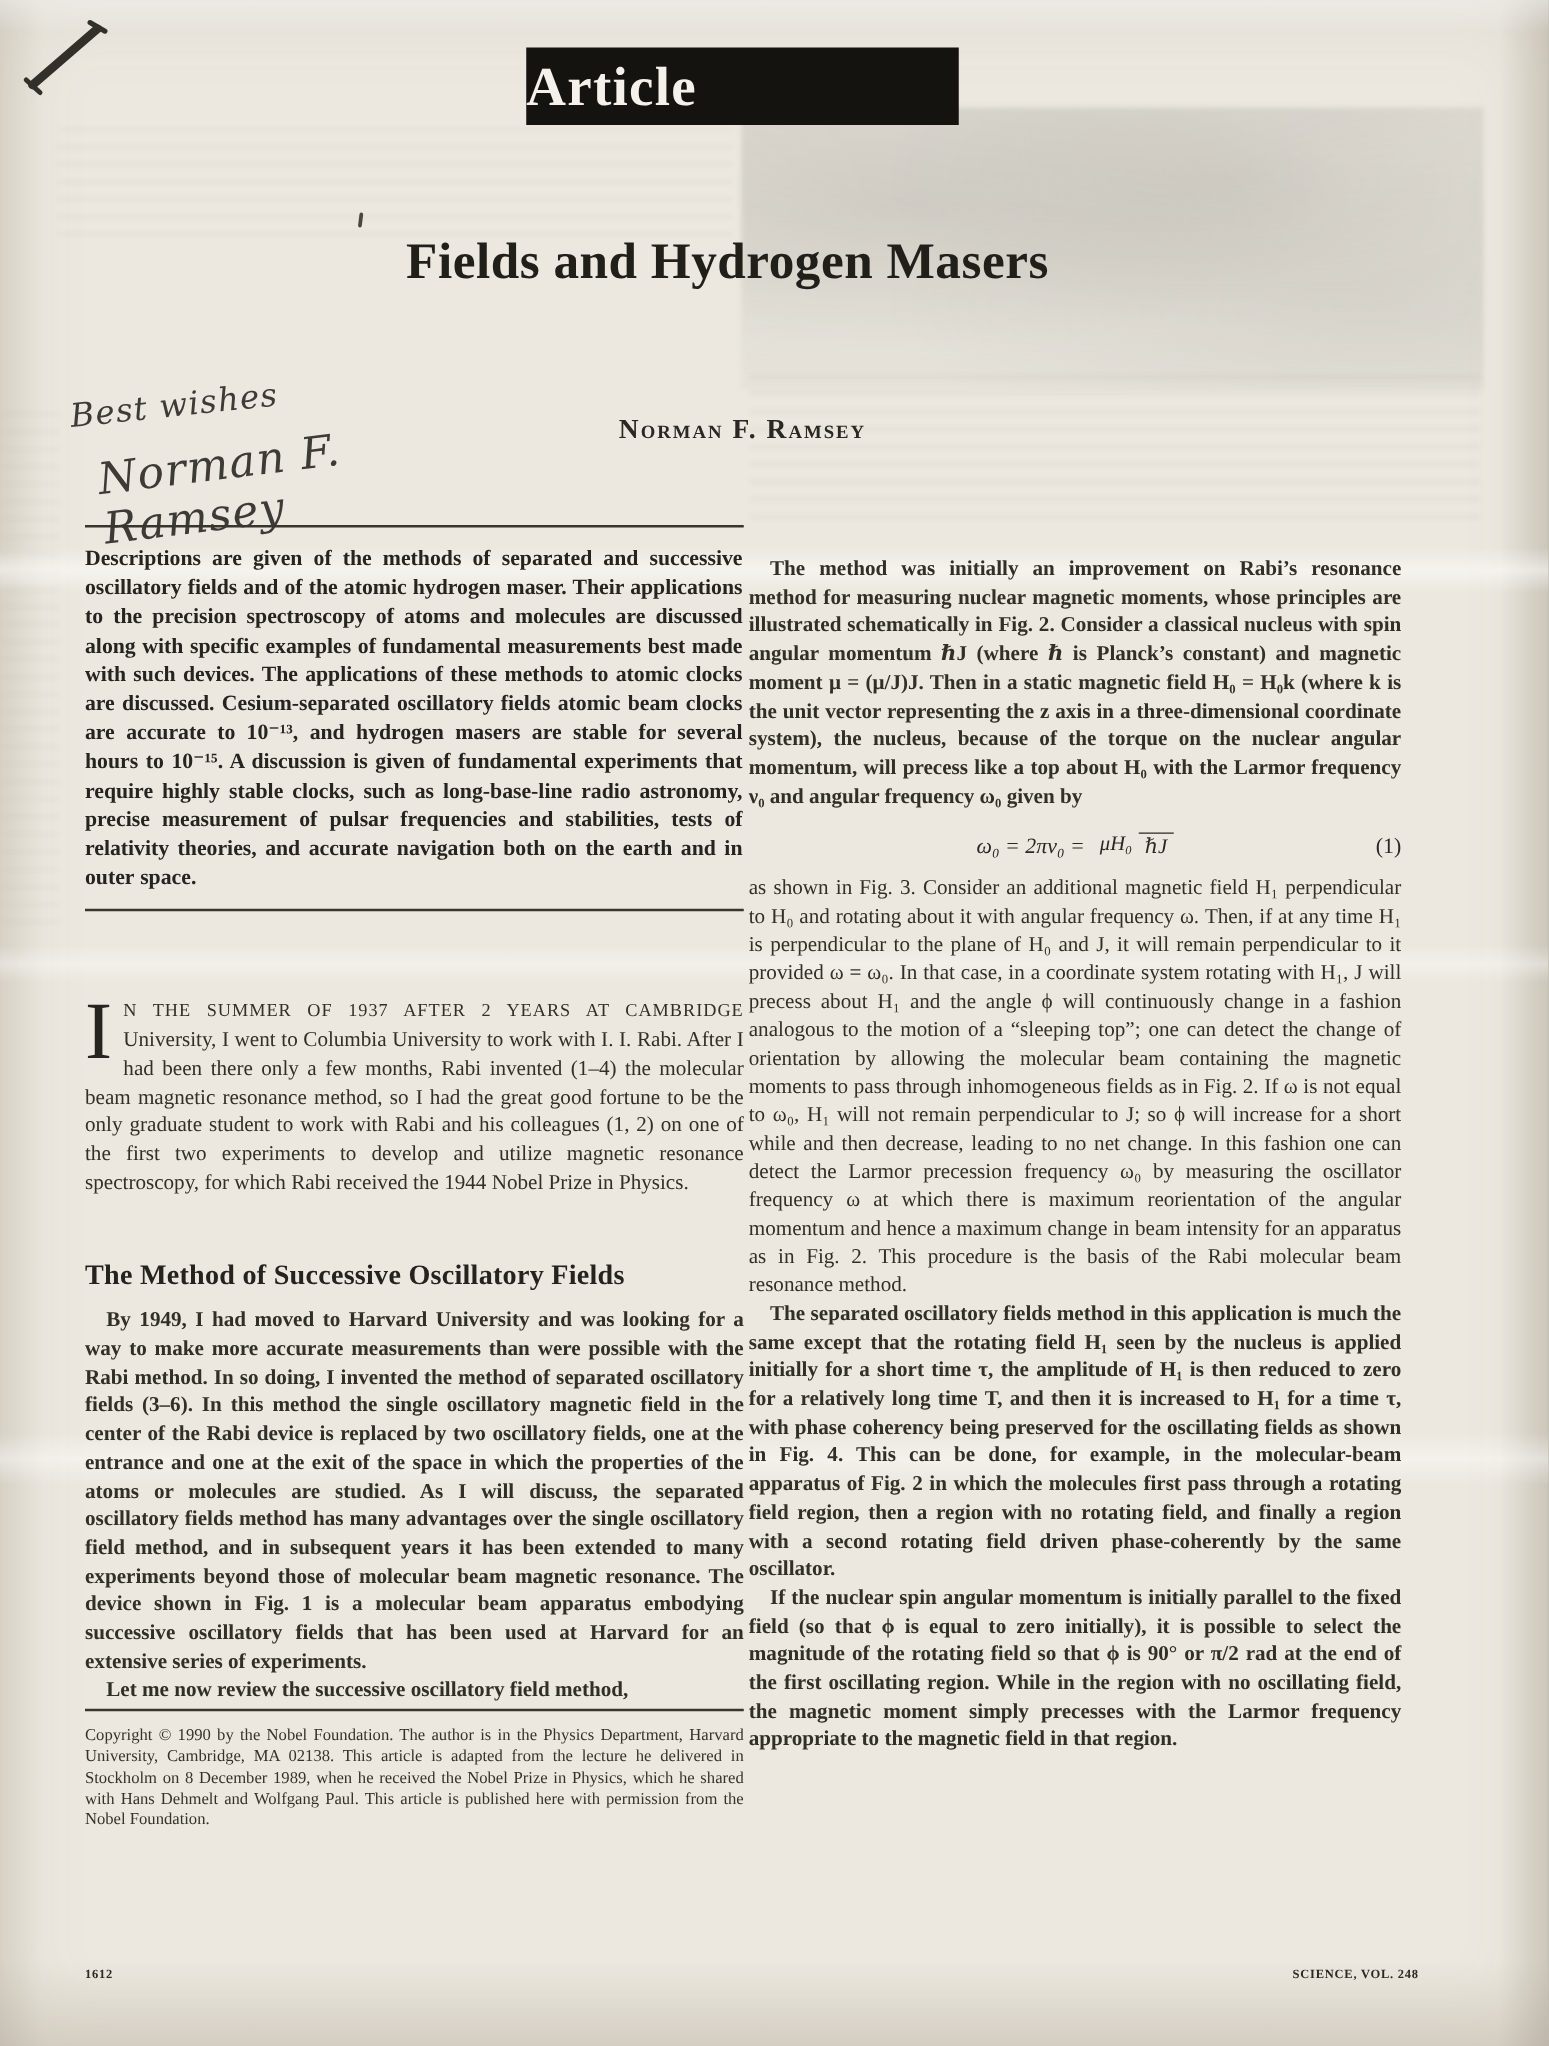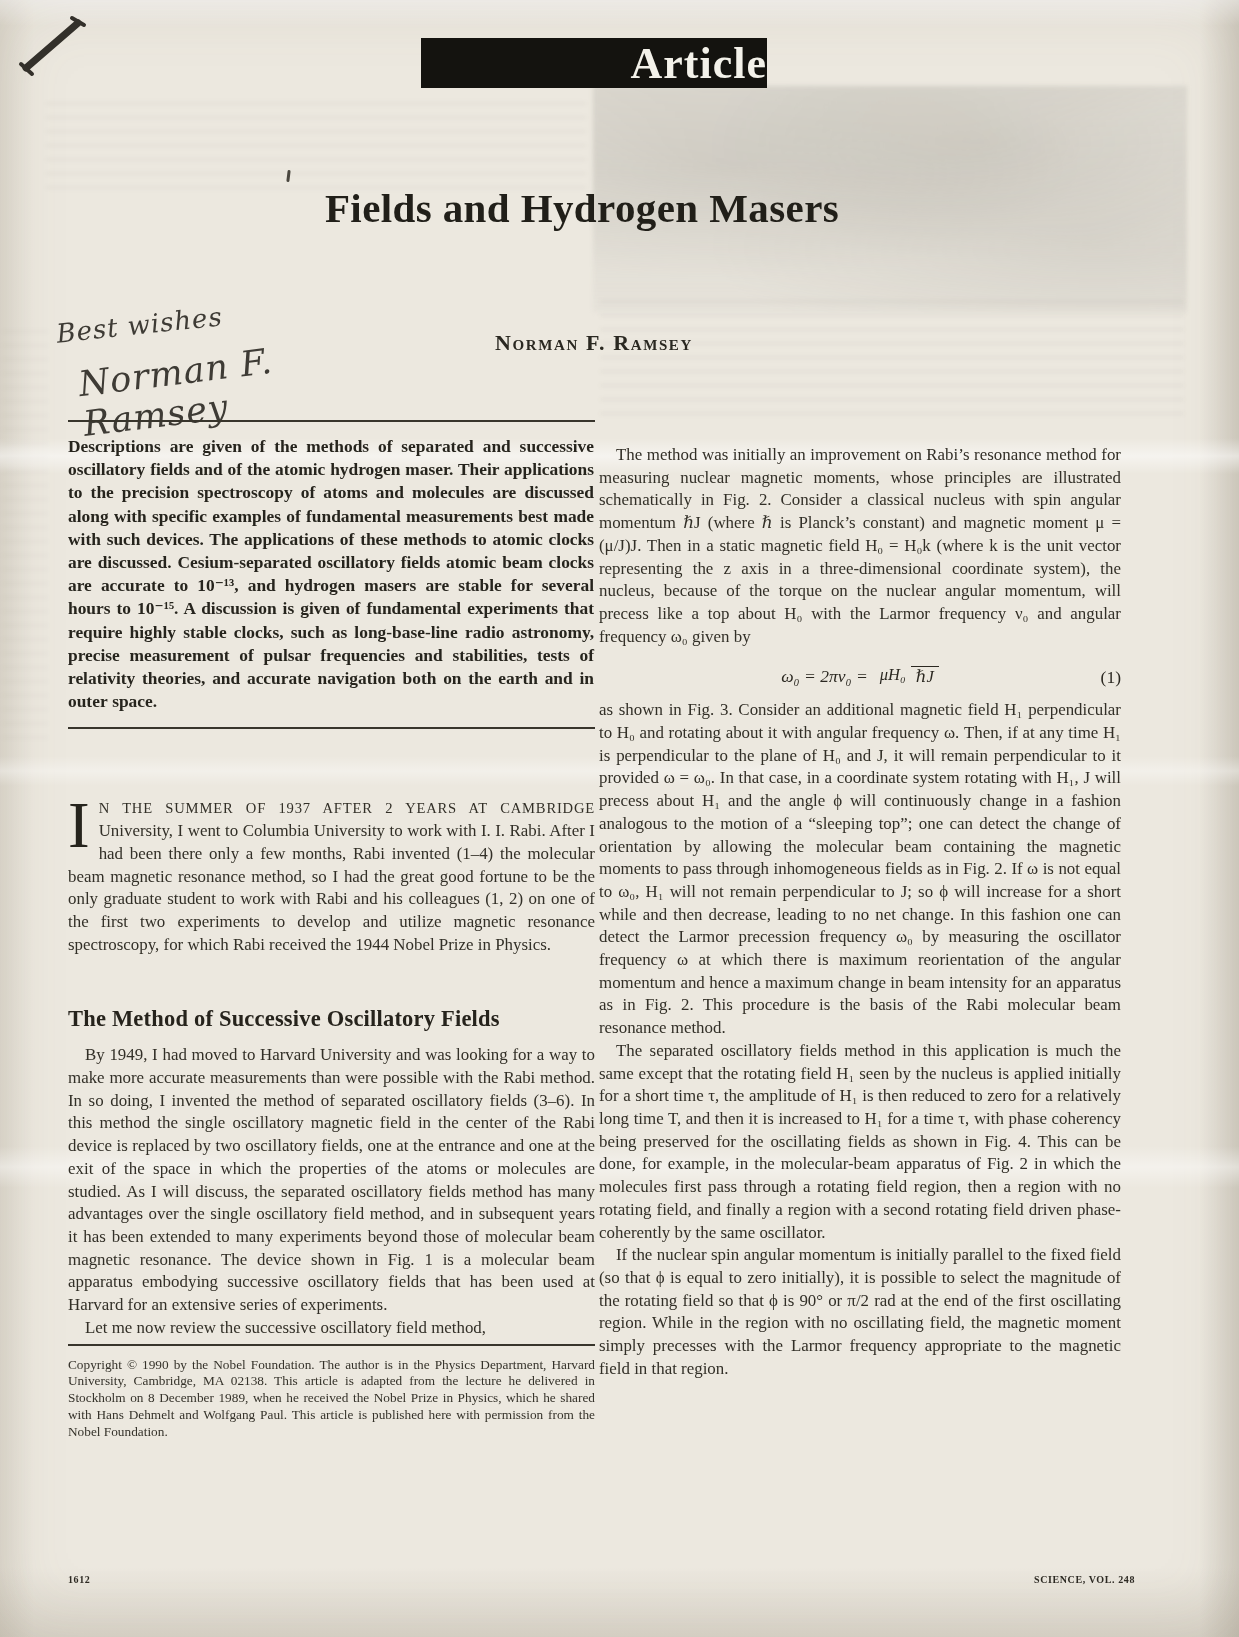--- a/index.html
+++ b/index.html
@@ -34,22 +34,22 @@
   .ghost-caption{left:600px;top:300px;width:584px;height:118px;opacity:.65;}
   .ghost-leftmargin{left:2px;top:330px;width:46px;height:420px;opacity:.4;}
   .crease{position:absolute;left:0;width:100%;}
   .crease1{top:438px;height:36px;background:linear-gradient(180deg, rgba(255,255,255,0), rgba(255,255,255,.5) 50%, rgba(255,255,255,0));}
   .crease2{top:756px;height:30px;background:linear-gradient(180deg, rgba(255,255,255,0), rgba(255,255,255,.35) 50%, rgba(255,255,255,0));}
   .crease3{top:1146px;height:42px;background:linear-gradient(180deg, rgba(255,255,255,0), rgba(255,255,255,.42) 50%, rgba(255,255,255,0));}
   .pen-mark{position:absolute;left:16px;top:8px;}
   .stray{position:absolute;left:287px;top:170px;width:3px;height:12px;background:#4a473f;border-radius:2px;transform:rotate(7deg);}
 
   .banner{
-    position:absolute;left:421px;top:38px;width:346px;height:50px;
-    background:#14130f;color:#f3f1e9;display:flex;align-items:center;justify-content:flex-end;
+    position:absolute;left:421px;top:38px;width:346px;height:62px;
+    background:#14130f;color:#f3f1e9;display:flex;align-items:center;justify-content:flex-start;
     font-size:44px;font-weight:bold;letter-spacing:1px;
   }
   .title{
     position:absolute;left:0;top:184px;width:1164px;margin:0;text-align:center;
     font-size:41px;line-height:48px;font-weight:bold;color:#211f19;letter-spacing:.4px;
   }
   .title span{display:block;}
   .signature{position:absolute;left:50px;top:302px;width:330px;height:110px;color:#3e3b35;}
   .sig1{position:absolute;left:6px;top:8px;font-size:26px;font-style:italic;font-family:"DejaVu Serif",serif;transform:rotate(-6deg);letter-spacing:1px;}
   .sig2{position:absolute;left:30px;top:44px;font-size:35px;font-style:italic;font-family:"DejaVu Serif",serif;transform:rotate(-7deg);letter-spacing:1px;}
@@ -60,21 +60,21 @@
 
   .columns{position:absolute;left:68px;top:420px;width:1067px;display:flex;gap:4px;}
   .col{display:block;}
   .col.left{width:527px;}
   .col.right{width:522px;padding-top:24px;}
 
   .abstract{border-top:2px solid #38352c;border-bottom:2px solid #38352c;padding:13px 1px 14px 0;}
   .abstract p{margin:0;font-weight:bold;font-size:17.4px;line-height:23.2px;text-align:justify;color:#26241d;word-spacing:.5px;}
 
   .body,.intro{margin:0;font-size:16.9px;line-height:22.7px;text-align:justify;color:#322f27;}
-  .indent{text-indent:17px;}
+  .indent{text-indent:17px;font-weight:bold;}
   .intro{margin-top:68px;}
   .dropcap{float:left;font-size:65px;line-height:51px;padding:3px 9px 0 0;color:#26241d;}
   .lead-caps{font-size:14.6px;letter-spacing:.8px;}
 
   .sec-heading{margin:50px 0 12px 0;font-size:22.5px;font-weight:bold;color:#26231c;letter-spacing:.2px;}
 
   .footnote{border-top:2px solid #38352c;margin-top:4px;padding-top:11px;font-family:Liberation Serif, serif;}
   .footnote p{margin:0;font-size:13.3px;line-height:16.8px;text-align:justify;color:#35322a;}
 
   .equation{position:relative;margin:18px 0 12px 0;display:flex;justify-content:center;align-items:flex-start;font-size:17.5px;color:#2b2821;}

